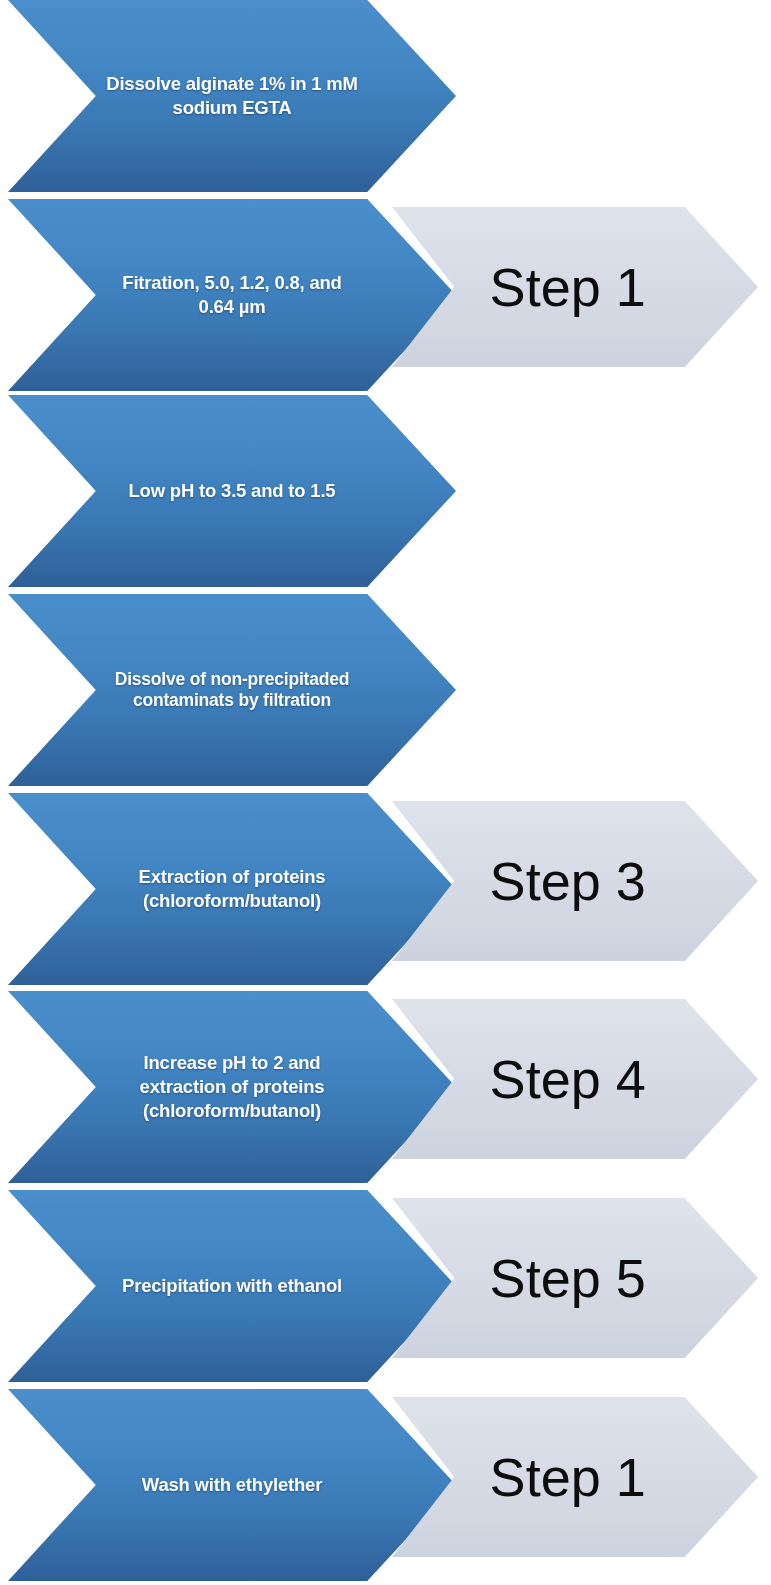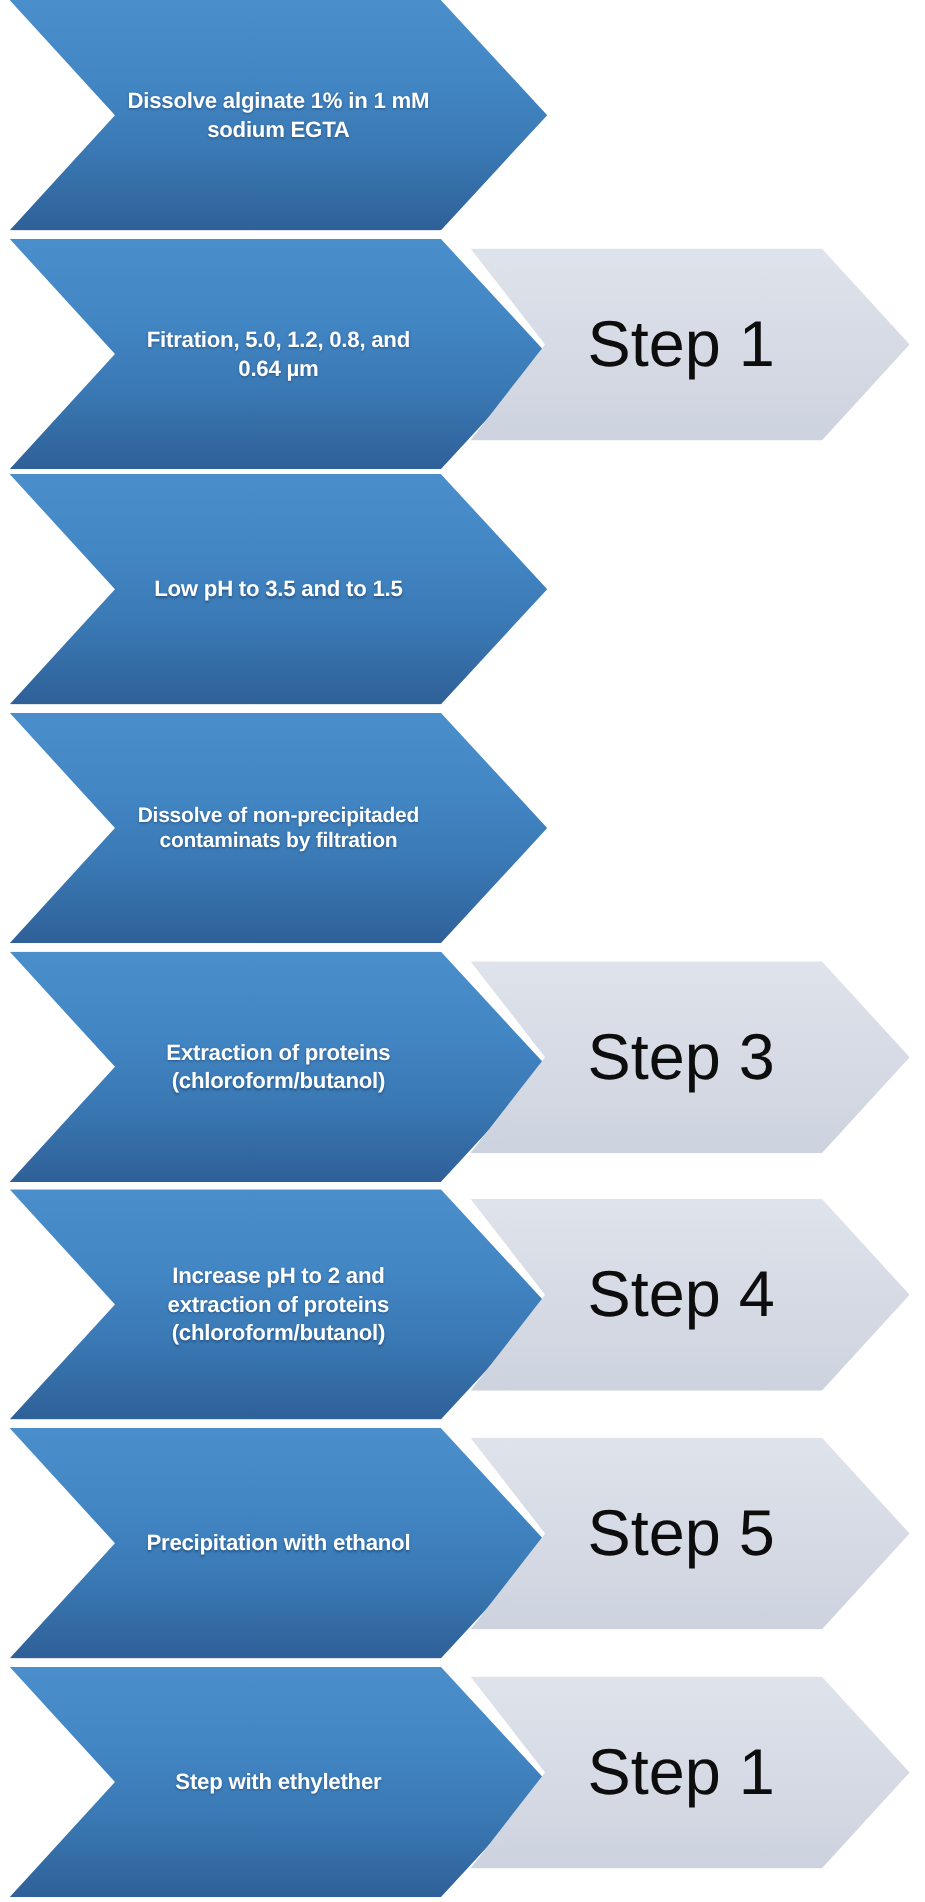--- a/index.html
+++ b/index.html
@@ -147,20 +147,20 @@
     <div class="blue-chev">
       <div class="chev-text">Precipitation with ethanol</div>
     </div>
     <div class="gray-chev">
       <div class="step-text">Step 5</div>
     </div>
   </div>
 
   <div class="flow-row" style="top:1389px;">
     <div class="blue-chev">
-      <div class="chev-text">Step with ethylether</div>
+      <div class="chev-text">Wash with ethylether</div>
     </div>
     <div class="gray-chev">
       <div class="step-text">Step 1</div>
     </div>
   </div>
 
 </div>
 
 </body></html>

